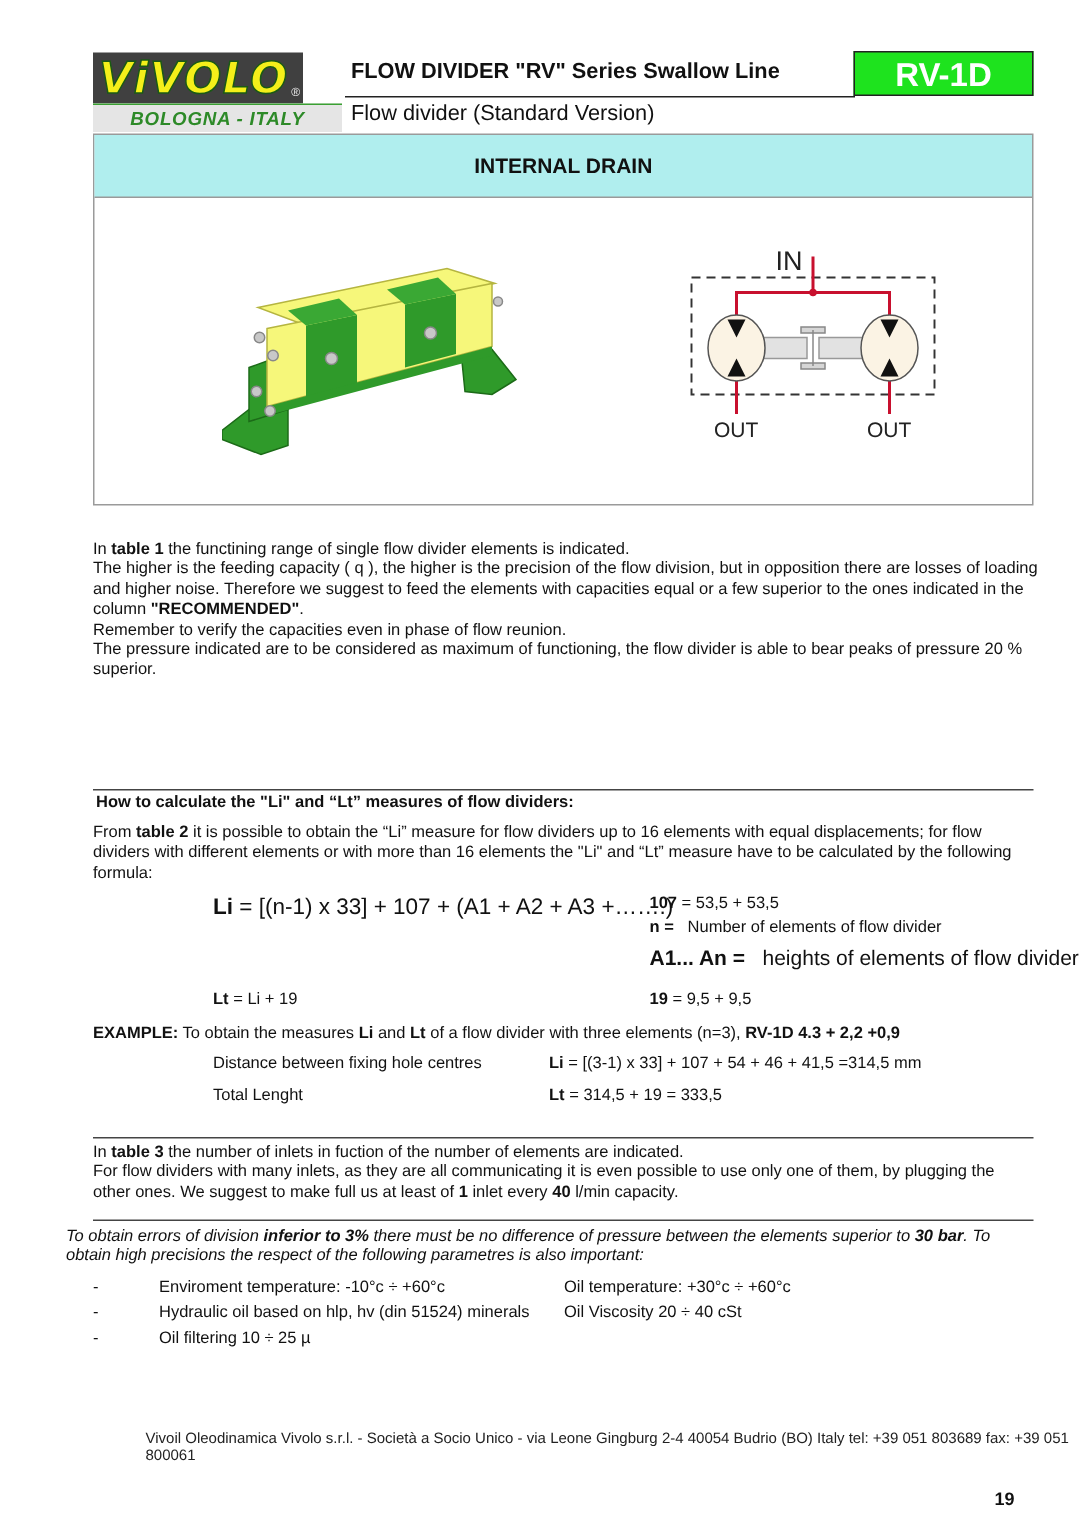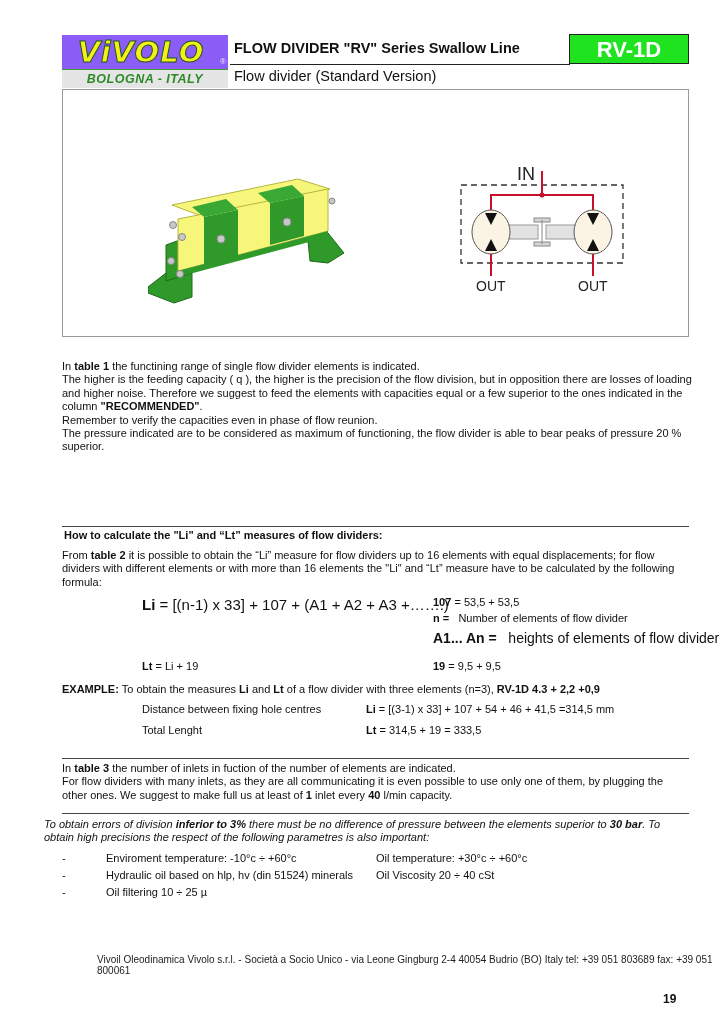--- a/index.html
+++ b/index.html
@@ -6,23 +6,22 @@
   body {
     width: 724px; height: 1024px; position: relative; overflow: hidden;
     font-family: "Liberation Sans", sans-serif; color: #111;
   }
   .abs { position: absolute; }
   
   .logo {
     left: 62px; top: 35px; width: 166px; height: 52px;
   }
   .logo-top {
-    position: absolute; left: 0; top: 0; width: 166px; height: 34px;
-    background: #8b5cf6;
-    text-align: center;
+    position: absolute; left: 0; top: 0; width: 140px; height: 34px;
+    background: #404040;
   }
   .logo-word {
     position: absolute; left: 4px; top: 1px; width: 150px; height: 32px;
     font-family: "DejaVu Sans", sans-serif; font-weight: bold; font-style: italic;
     font-size: 29px; color: #f4ef1a; letter-spacing: 1px; line-height: 32px;
     -webkit-text-stroke: 1px #1a5a14;
   }
   .logo-reg {
     position: absolute; right: 2px; top: 22px; font-size: 8px; color: #eee;
   }
@@ -102,20 +101,21 @@
   <div class="logo-bottom">
     <span class="logo-sub">BOLOGNA - ITALY</span>
   </div>
 </div>
 <div class="abs title-main">FLOW DIVIDER "RV" Series Swallow Line</div>
 <div class="abs header-rule"></div>
 <div class="abs title-sub">Flow divider (Standard Version)</div>
 <div class="abs code-box">RV-1D</div>
 
 <div class="abs panel">
+  <div class="panel-head">INTERNAL DRAIN</div>
 
   <svg class="product-svg" width="200" height="130" viewBox="0 0 200 130">
 
     <polygon points="0,112 18,98 44,98 44,122 26,128 0,118" fill="#2f9a2a" stroke="#1c6b18" stroke-width="1"></polygon>
     <polygon points="18,70 40,62 44,98 18,106" fill="#2f9a2a" stroke="#1c6b18" stroke-width="1"></polygon>
 
     <polygon points="160,66 180,58 196,78 180,88 162,86" fill="#2f9a2a" stroke="#1c6b18" stroke-width="1"></polygon>
 
     <polygon points="24,30 150,4 182,14 56,42" fill="#f6f77a" stroke="#b5b540" stroke-width="1"></polygon>
 

